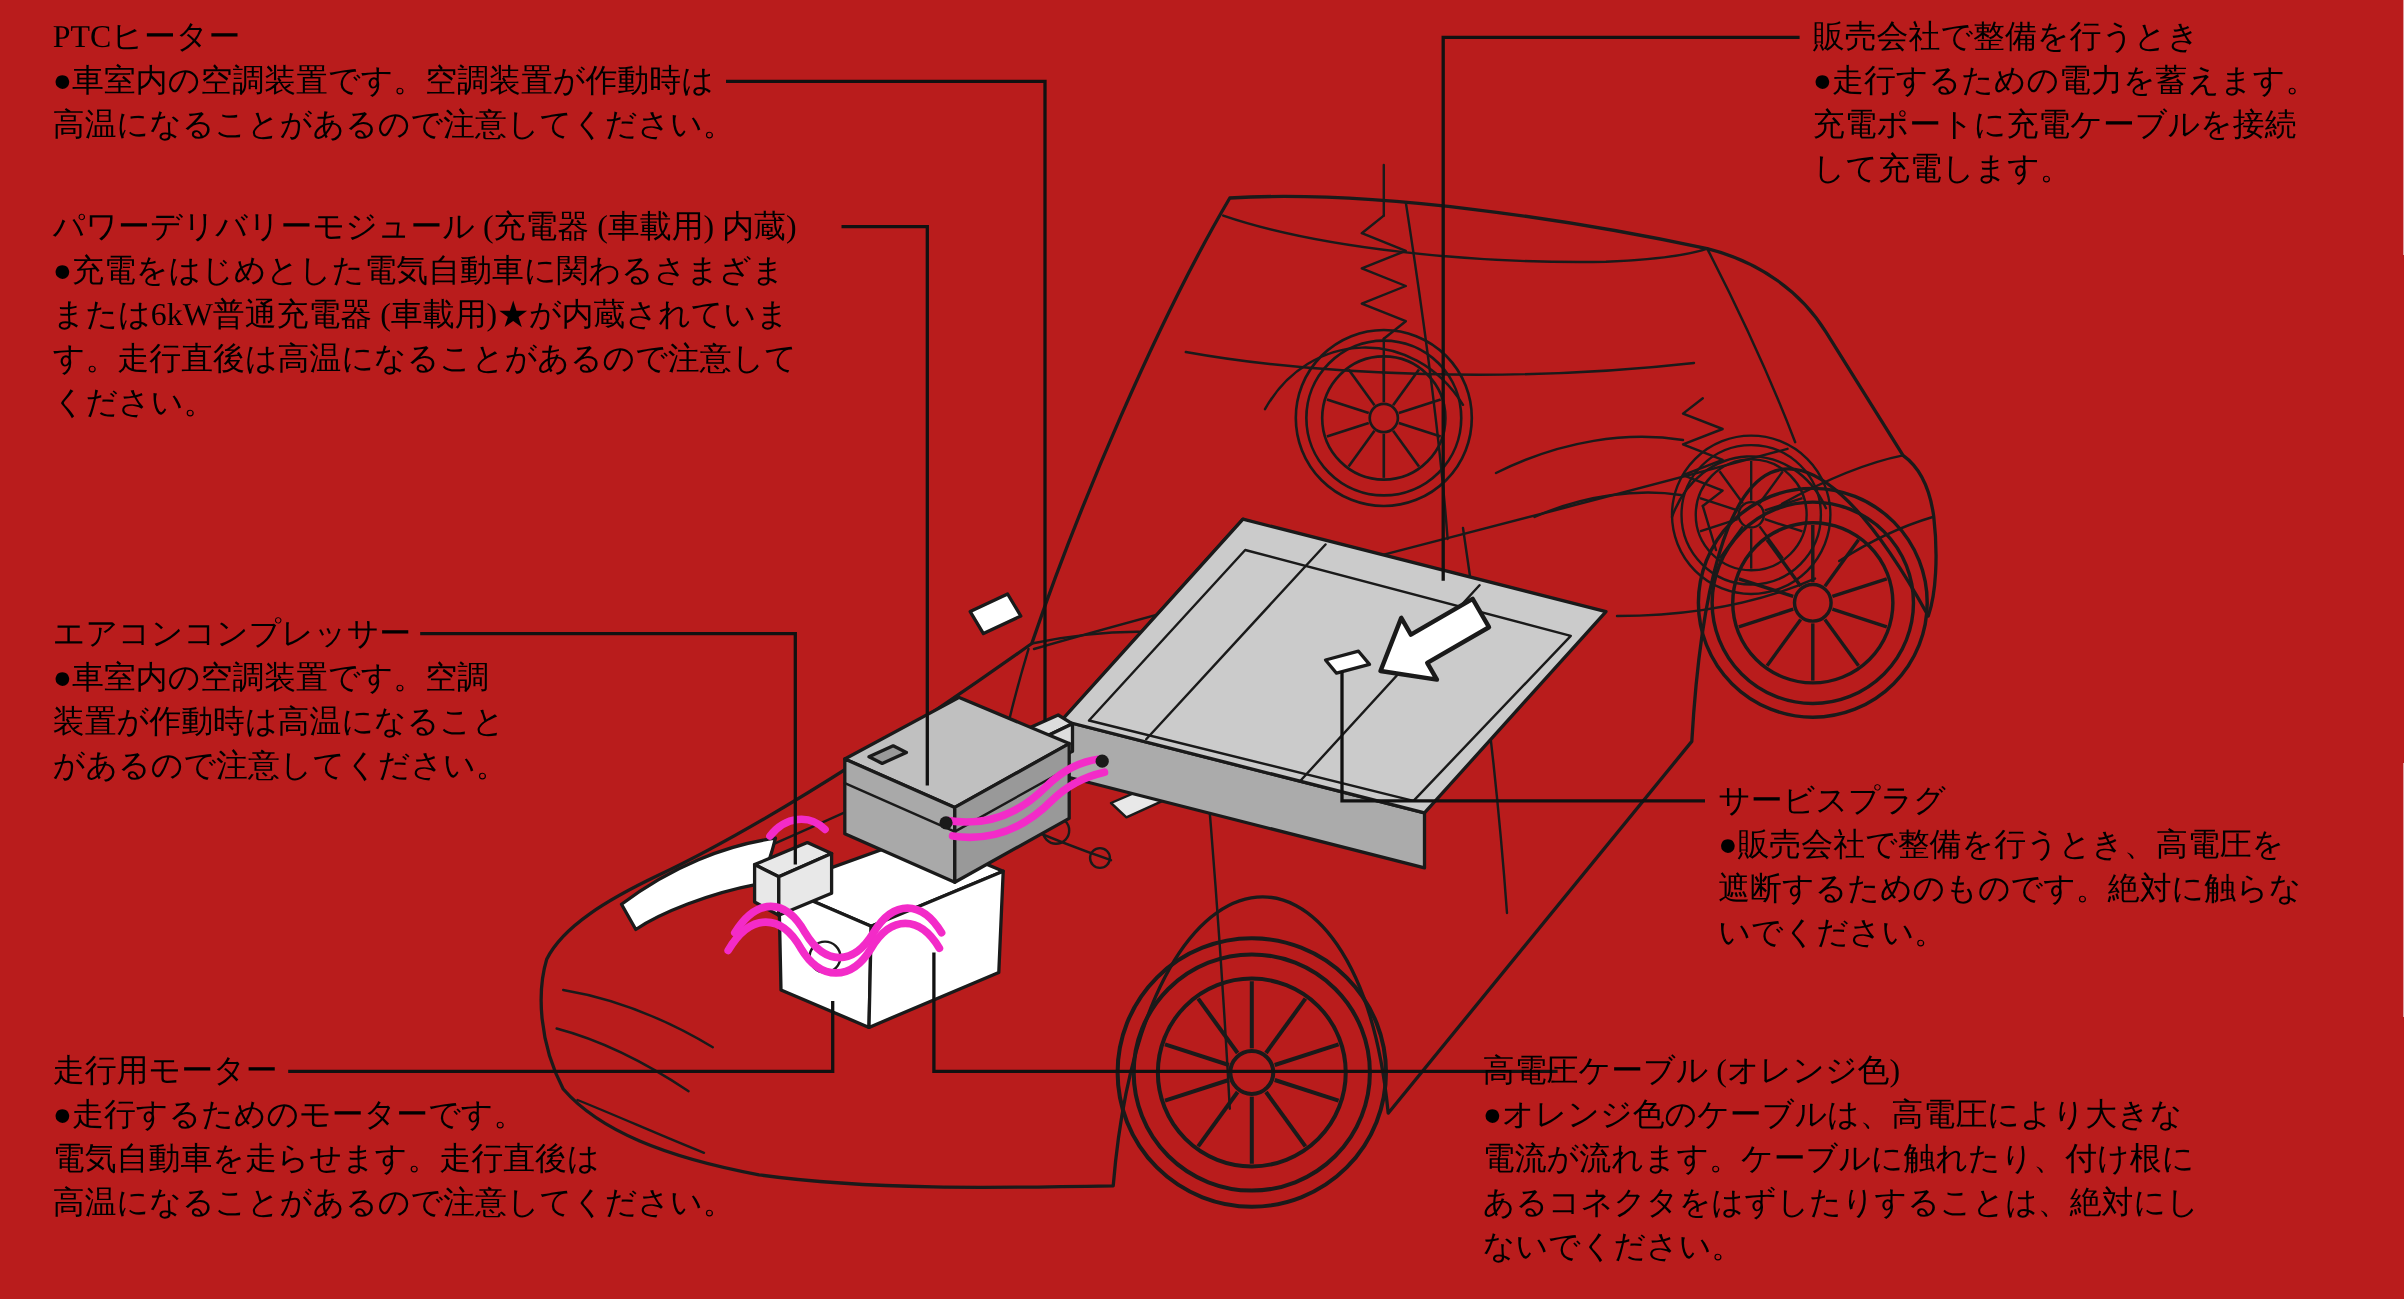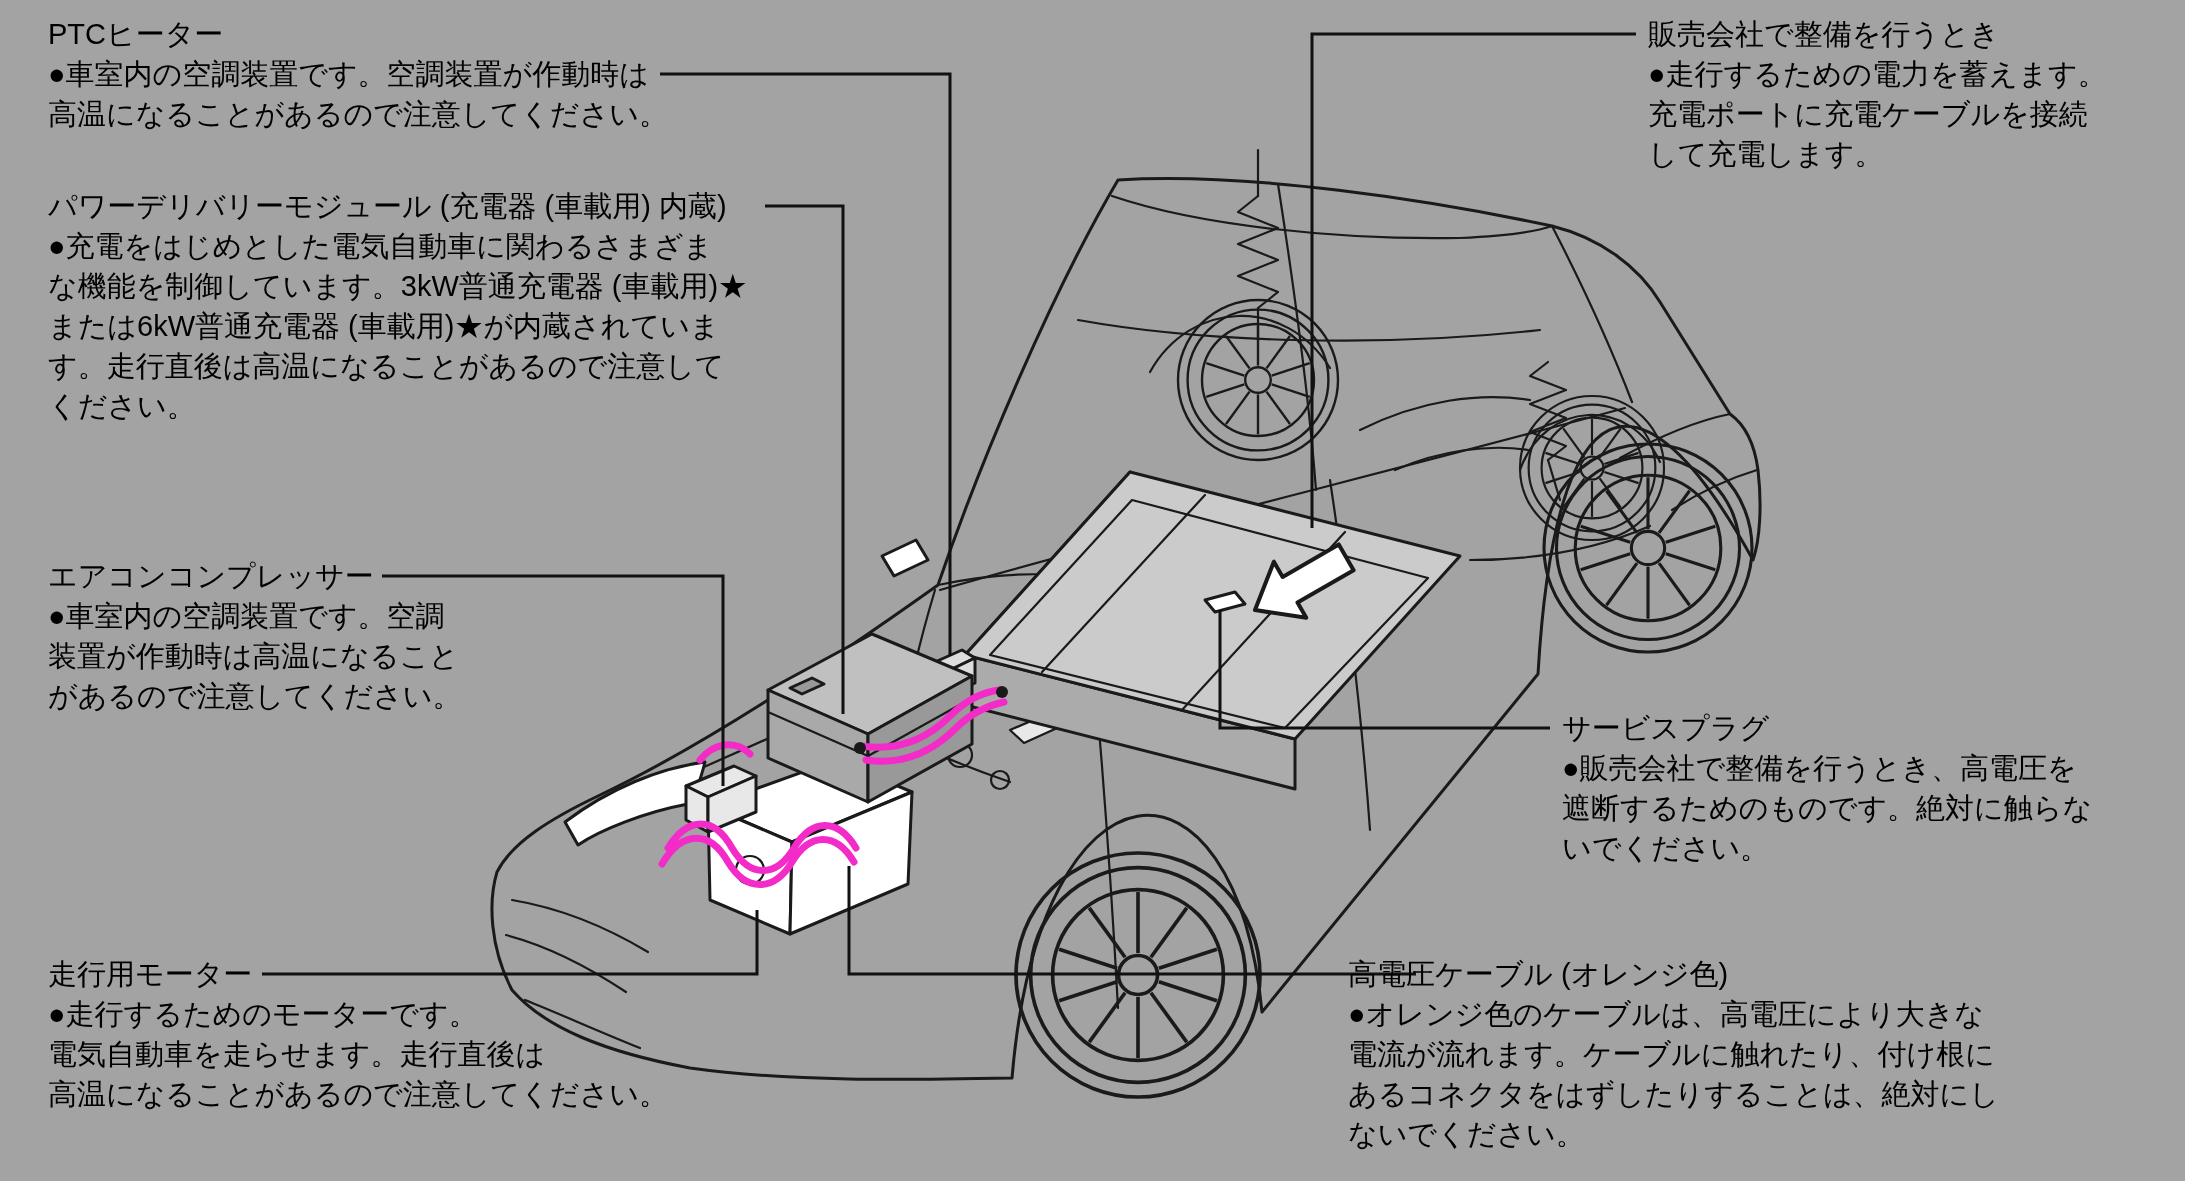--- a/index.html
+++ b/index.html
@@ -1,18 +1,18 @@
 <!DOCTYPE html>
 <html style="--color-outline: #1a1a1a; --color-leader: #111111; --color-hv_cable: #f32bc8; --color-battery_top: #cbcbcb; --color-battery_side: #ababab; --color-battery_front: #b8b8b8; --color-pdm_top: #c0c0c0; --color-pdm_front: #a9a9a9; --color-pdm_side: #999999; --color-background: #ffffff;"><head>
 <meta charset="utf-8">
 <style>
   html,body{margin:0;padding:0;background:#fff;}
   .canvas{
-    position:relative;width:2185px;height:1181px;background:#a3a3a3;
-    font-family:Liberation Sans, sans-serif;color:#000;overflow:hidden;
+    position:relative;width:2185px;height:1181px;background:#b91c1c;
+    font-family:Liberation Serif, serif;color:#000;overflow:hidden;
   }
   svg.art{position:absolute;left:0;top:0;width:2185px;height:1181px;}
   .callout{position:absolute;font-size:29px;line-height:40px;white-space:nowrap;}
   .callout-title{font-size:29px;}
   .stroke{fill:none;stroke:var(--color-outline,#1a1a1a);stroke-width:3;stroke-linecap:round;stroke-linejoin:round;}
   .thin{stroke-width:2.2;}
   .leader{fill:none;stroke:var(--color-leader,#111111);stroke-width:3;}
   .cable{fill:none;stroke:var(--color-hv_cable,#f32bc8);stroke-width:7;stroke-linecap:round;}
   .face{stroke:var(--color-outline,#1a1a1a);stroke-width:3;stroke-linejoin:round;}
   .f-btop{fill:var(--color-battery_top,#cbcbcb);}
@@ -203,21 +203,20 @@
 
   <div class="callout" style="left:48px;top:14px;">
     <div class="callout-title">PTCヒーター</div>
     <div class="callout-line">●車室内の空調装置です。空調装置が作動時は</div>
     <div class="callout-line">高温になることがあるので注意してください。</div>
   </div>
 
   <div class="callout" style="left:48px;top:186px;">
     <div class="callout-title">パワーデリバリーモジュール (充電器 (車載用) 内蔵)</div>
     <div class="callout-line">●充電をはじめとした電気自動車に関わるさまざま</div>
-    <div class="callout-line">な機能を制御しています。3kW普通充電器 (車載用)★</div>
     <div class="callout-line">または6kW普通充電器 (車載用)★が内蔵されていま</div>
     <div class="callout-line">す。走行直後は高温になることがあるので注意して</div>
     <div class="callout-line">ください。</div>
   </div>
 
   <div class="callout" style="left:48px;top:556px;">
     <div class="callout-title">エアコンコンプレッサー</div>
     <div class="callout-line">●車室内の空調装置です。空調</div>
     <div class="callout-line">装置が作動時は高温になること</div>
     <div class="callout-line">があるので注意してください。</div>

